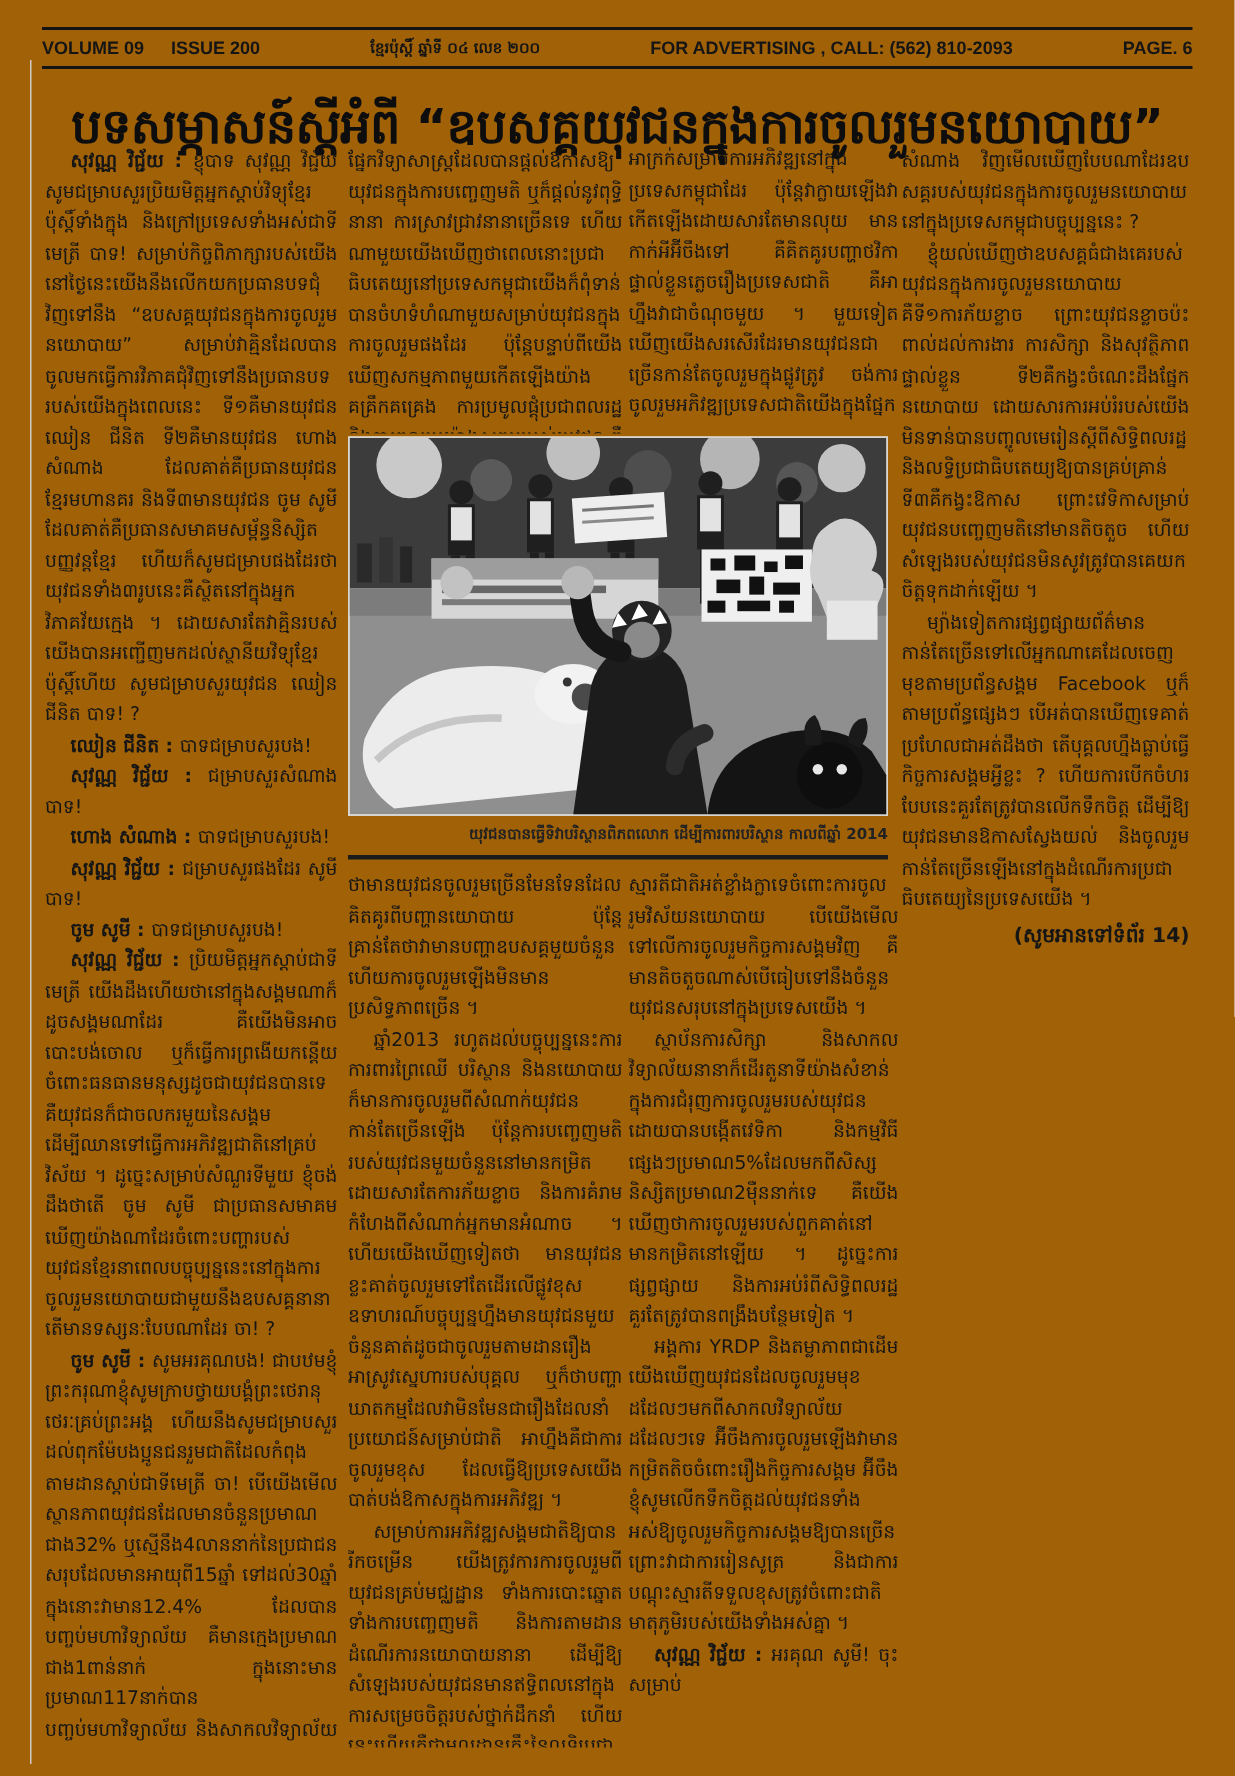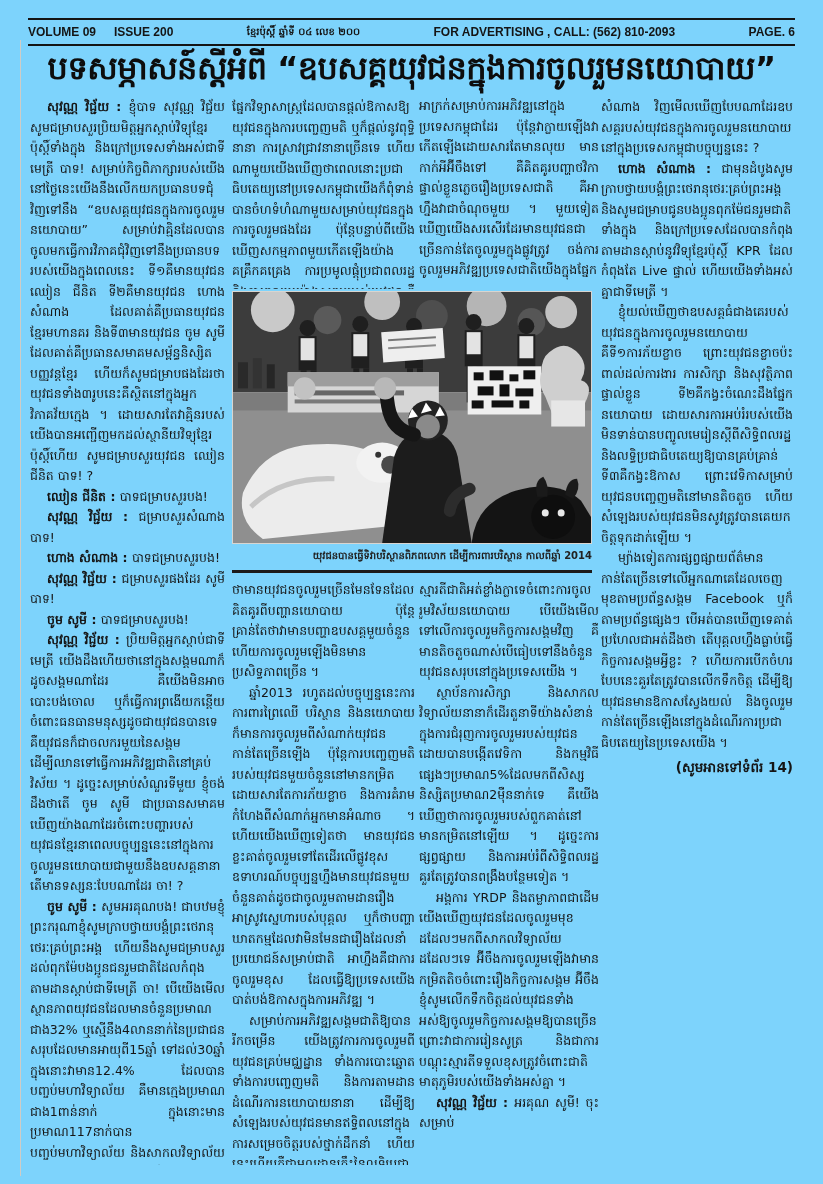--- a/index.html
+++ b/index.html
@@ -1,34 +1,34 @@
 <!DOCTYPE html>
 <html><head>
 <meta charset="utf-8">
 <style>
   html,body{margin:0;padding:0;background:#e8e6e2;}
   .page{
     position:relative;width:823px;height:1184px;margin:0 auto;
-    background:#7dd3fc;overflow:hidden;
+    background:#a16207;overflow:hidden;
     font-family:"DejaVu Sans",sans-serif;color:#151515;
   }
   .scan-edge{position:absolute;left:20px;top:40px;bottom:8px;width:1px;background:#cfccc6;}
   
   .header{
     position:absolute;left:28px;right:28px;top:18px;height:24px;
     border-top:2px solid #141414;border-bottom:2px solid #141414;
     display:flex;align-items:center;justify-content:space-between;
     font-family:"Liberation Sans",sans-serif;font-weight:700;font-size:12px;
     white-space:nowrap;
   }
   .header .grp{display:flex;gap:18px;}
   .masthead{font-family:"DejaVu Sans",sans-serif;font-size:10px;}
   
   .headline{
-    position:absolute;left:30px;right:30px;top:44px;height:50px;margin:0;
+    position:absolute;left:30px;right:30px;top:44px;height:50px;margin:16px;
     text-align:center;font-size:32px;line-height:48px;font-weight:800;
     letter-spacing:-0.5px;color:#0d0d0d;
     white-space:nowrap;overflow:hidden;
   }
   
   .col{
     position:absolute;overflow:hidden;
     font-size:12.5px;line-height:20.5px;text-align:justify;
   }
   .col1{left:30px; top:97px;width:195px;height:1068px;}
@@ -202,19 +202,18 @@
       <p class="para">សម្រាប់ការអភិវឌ្ឍសង្គមជាតិឱ្យបានរីកចម្រើន យើងត្រូវការការចូលរួមពីយុវជនគ្រប់មជ្ឈដ្ឋាន ទាំងការបោះឆ្នោត ទាំងការបញ្ចេញមតិ និងការតាមដានដំណើរការនយោបាយនានា ដើម្បីឱ្យសំឡេងរបស់យុវជនមានឥទ្ធិពលនៅក្នុងការសម្រេចចិត្តរបស់ថ្នាក់ដឹកនាំ ហើយនេះហើយគឺជាមូលដ្ឋានគ្រឹះនៃលទ្ធិប្រជាធិបតេយ្យពិតប្រាកដ ។</p>
     </div>
   <div class="col col3bot">
       <p class="para noindent">ស្មារតីជាតិអត់ខ្លាំងក្លាទេចំពោះការចូលរួមវិស័យនយោបាយ បើយើងមើលទៅលើការចូលរួមកិច្ចការសង្គមវិញ គឺមានតិចតួចណាស់បើធៀបទៅនឹងចំនួនយុវជនសរុបនៅក្នុងប្រទេសយើង ។</p>
       <p class="para">ស្ថាប័នការសិក្សា និងសាកលវិទ្យាល័យនានាក៏ដើរតួនាទីយ៉ាងសំខាន់ក្នុងការជំរុញការចូលរួមរបស់យុវជន ដោយបានបង្កើតវេទិកា និងកម្មវិធីផ្សេងៗប្រមាណ5%ដែលមកពីសិស្សនិស្សិតប្រមាណ2ម៉ឺននាក់ទេ គឺយើងឃើញថាការចូលរួមរបស់ពួកគាត់នៅមានកម្រិតនៅឡើយ ។ ដូច្នេះការផ្សព្វផ្សាយ និងការអប់រំពីសិទ្ធិពលរដ្ឋគួរតែត្រូវបានពង្រឹងបន្ថែមទៀត ។</p>
       <p class="para">អង្គការ YRDP និងតម្លាភាពជាដើមយើងឃើញយុវជនដែលចូលរួមមុខដដែលៗមកពីសាកលវិទ្យាល័យដដែលៗទេ អ៊ីចឹងការចូលរួមឡើងវាមានកម្រិតតិចចំពោះរឿងកិច្ចការសង្គម អ៊ីចឹងខ្ញុំសូមលើកទឹកចិត្តដល់យុវជនទាំងអស់ឱ្យចូលរួមកិច្ចការសង្គមឱ្យបានច្រើន ព្រោះវាជាការរៀនសូត្រ និងជាការបណ្ដុះស្មារតីទទួលខុសត្រូវចំពោះជាតិមាតុភូមិរបស់យើងទាំងអស់គ្នា ។</p>
       <p class="para"><b class="speaker">សុវណ្ណ វិជ្ជ័យ : </b>អរគុណ សូមី! ចុះសម្រាប់</p>
     </div>
   <div class="col col4">
       <p class="para noindent">សំណាង វិញមើលឃើញបែបណាដែរឧបសគ្គរបស់យុវជនក្នុងការចូលរួមនយោបាយនៅក្នុងប្រទេសកម្ពុជាបច្ចុប្បន្ននេះ ?</p>
-      <p class="para"><b class="speaker">ហោង សំណាង : </b>ជាមុនដំបូងសូមក្រាបថ្វាយបង្គំព្រះថេរានុថេរៈគ្រប់ព្រះអង្គ និងសូមជម្រាបជូនបងប្អូនពុកម៉ែជនរួមជាតិទាំងក្នុង និងក្រៅប្រទេសដែលបានកំពុងតាមដានស្ដាប់នូវវិទ្យុខ្មែរប៉ុស្ដិ៍ KPR ដែលកំពុងតែ Live ផ្ទាល់ ហើយយើងទាំងអស់គ្នាជាទីមេត្រី ។</p>
       <p class="para">ខ្ញុំយល់ឃើញថាឧបសគ្គធំជាងគេរបស់យុវជនក្នុងការចូលរួមនយោបាយ គឺទី១ការភ័យខ្លាច ព្រោះយុវជនខ្លាចប៉ះពាល់ដល់ការងារ ការសិក្សា និងសុវត្ថិភាពផ្ទាល់ខ្លួន ទី២គឺកង្វះចំណេះដឹងផ្នែកនយោបាយ ដោយសារការអប់រំរបស់យើងមិនទាន់បានបញ្ចូលមេរៀនស្ដីពីសិទ្ធិពលរដ្ឋ និងលទ្ធិប្រជាធិបតេយ្យឱ្យបានគ្រប់គ្រាន់ ទី៣គឺកង្វះឱកាស ព្រោះវេទិកាសម្រាប់យុវជនបញ្ចេញមតិនៅមានតិចតួច ហើយសំឡេងរបស់យុវជនមិនសូវត្រូវបានគេយកចិត្តទុកដាក់ឡើយ ។</p>
       <p class="para">ម្យ៉ាងទៀតការផ្សព្វផ្សាយព័ត៌មានកាន់តែច្រើនទៅលើអ្នកណាគេដែលចេញមុខតាមប្រព័ន្ធសង្គម Facebook ឬក៏តាមប្រព័ន្ធផ្សេងៗ បើអត់បានឃើញទេគាត់ប្រហែលជាអត់ដឹងថា តើបុគ្គលហ្នឹងធ្លាប់ធ្វើកិច្ចការសង្គមអ្វីខ្លះ ? ហើយការបើកចំហរបែបនេះគួរតែត្រូវបានលើកទឹកចិត្ត ដើម្បីឱ្យយុវជនមានឱកាសស្វែងយល់ និងចូលរួមកាន់តែច្រើនឡើងនៅក្នុងដំណើរការប្រជាធិបតេយ្យនៃប្រទេសយើង ។</p>
       <p class="para continuation">(សូមអានទៅទំព័រ 14)</p>
     </div>
 
 </div>
 
 </body></html>

